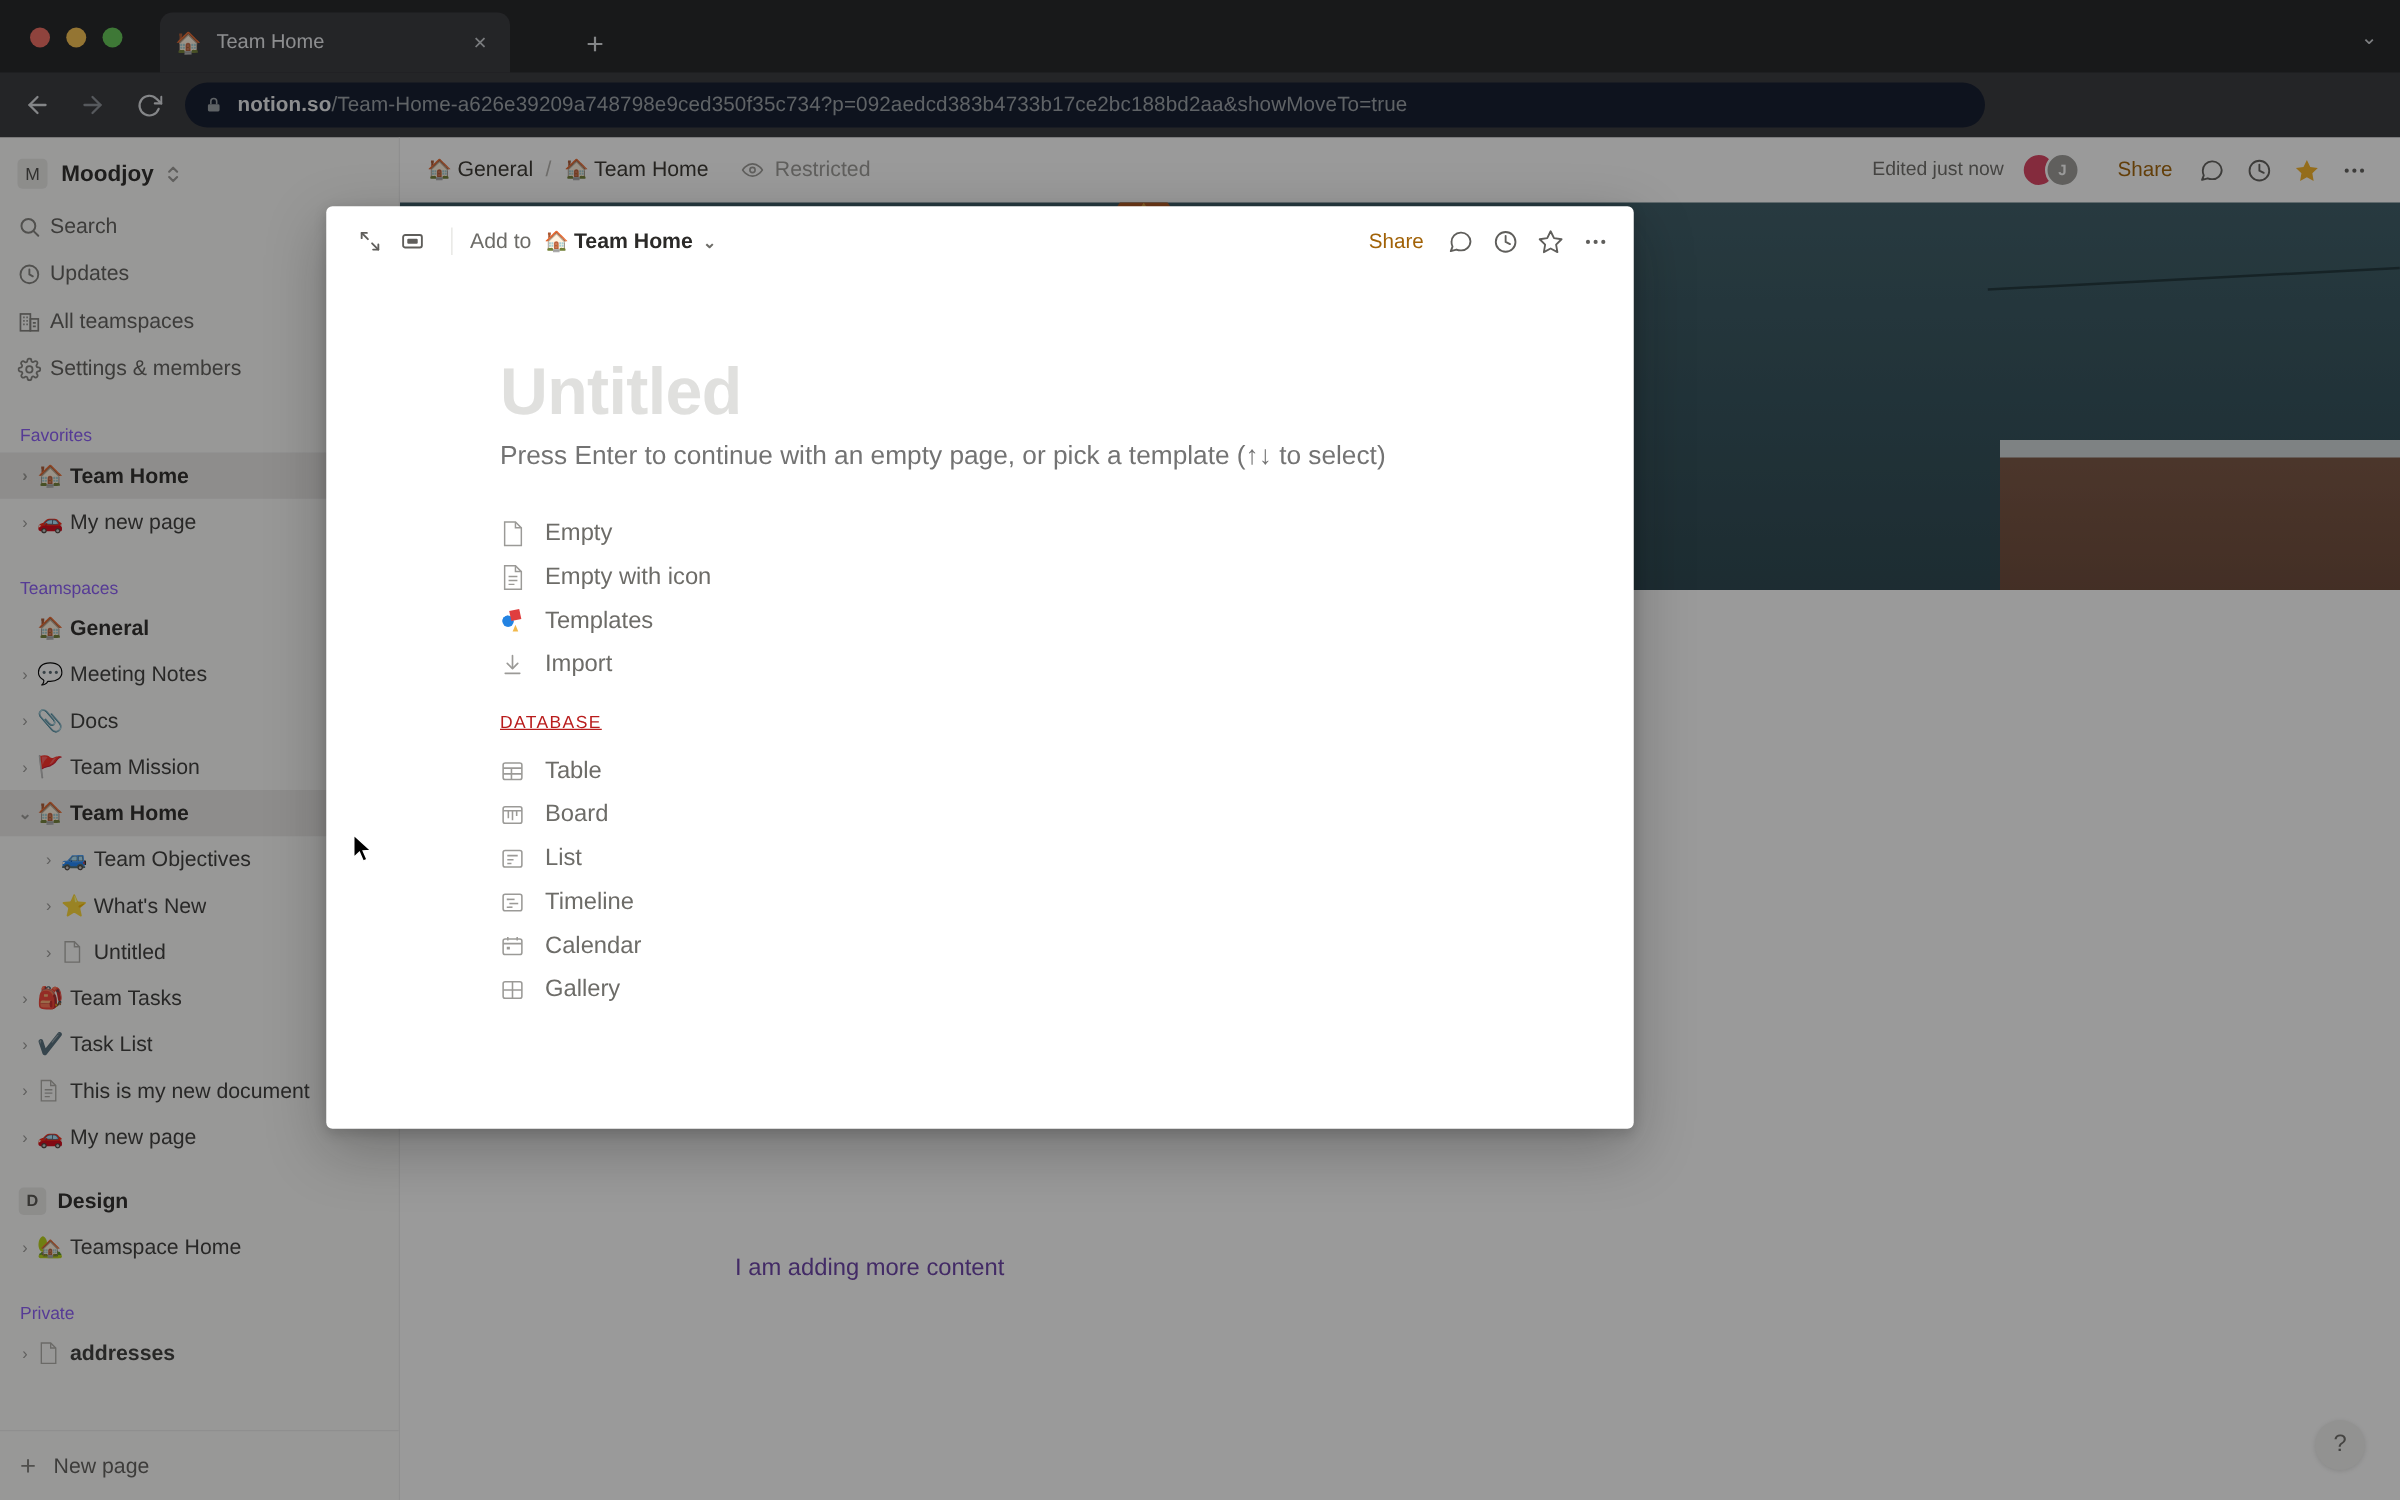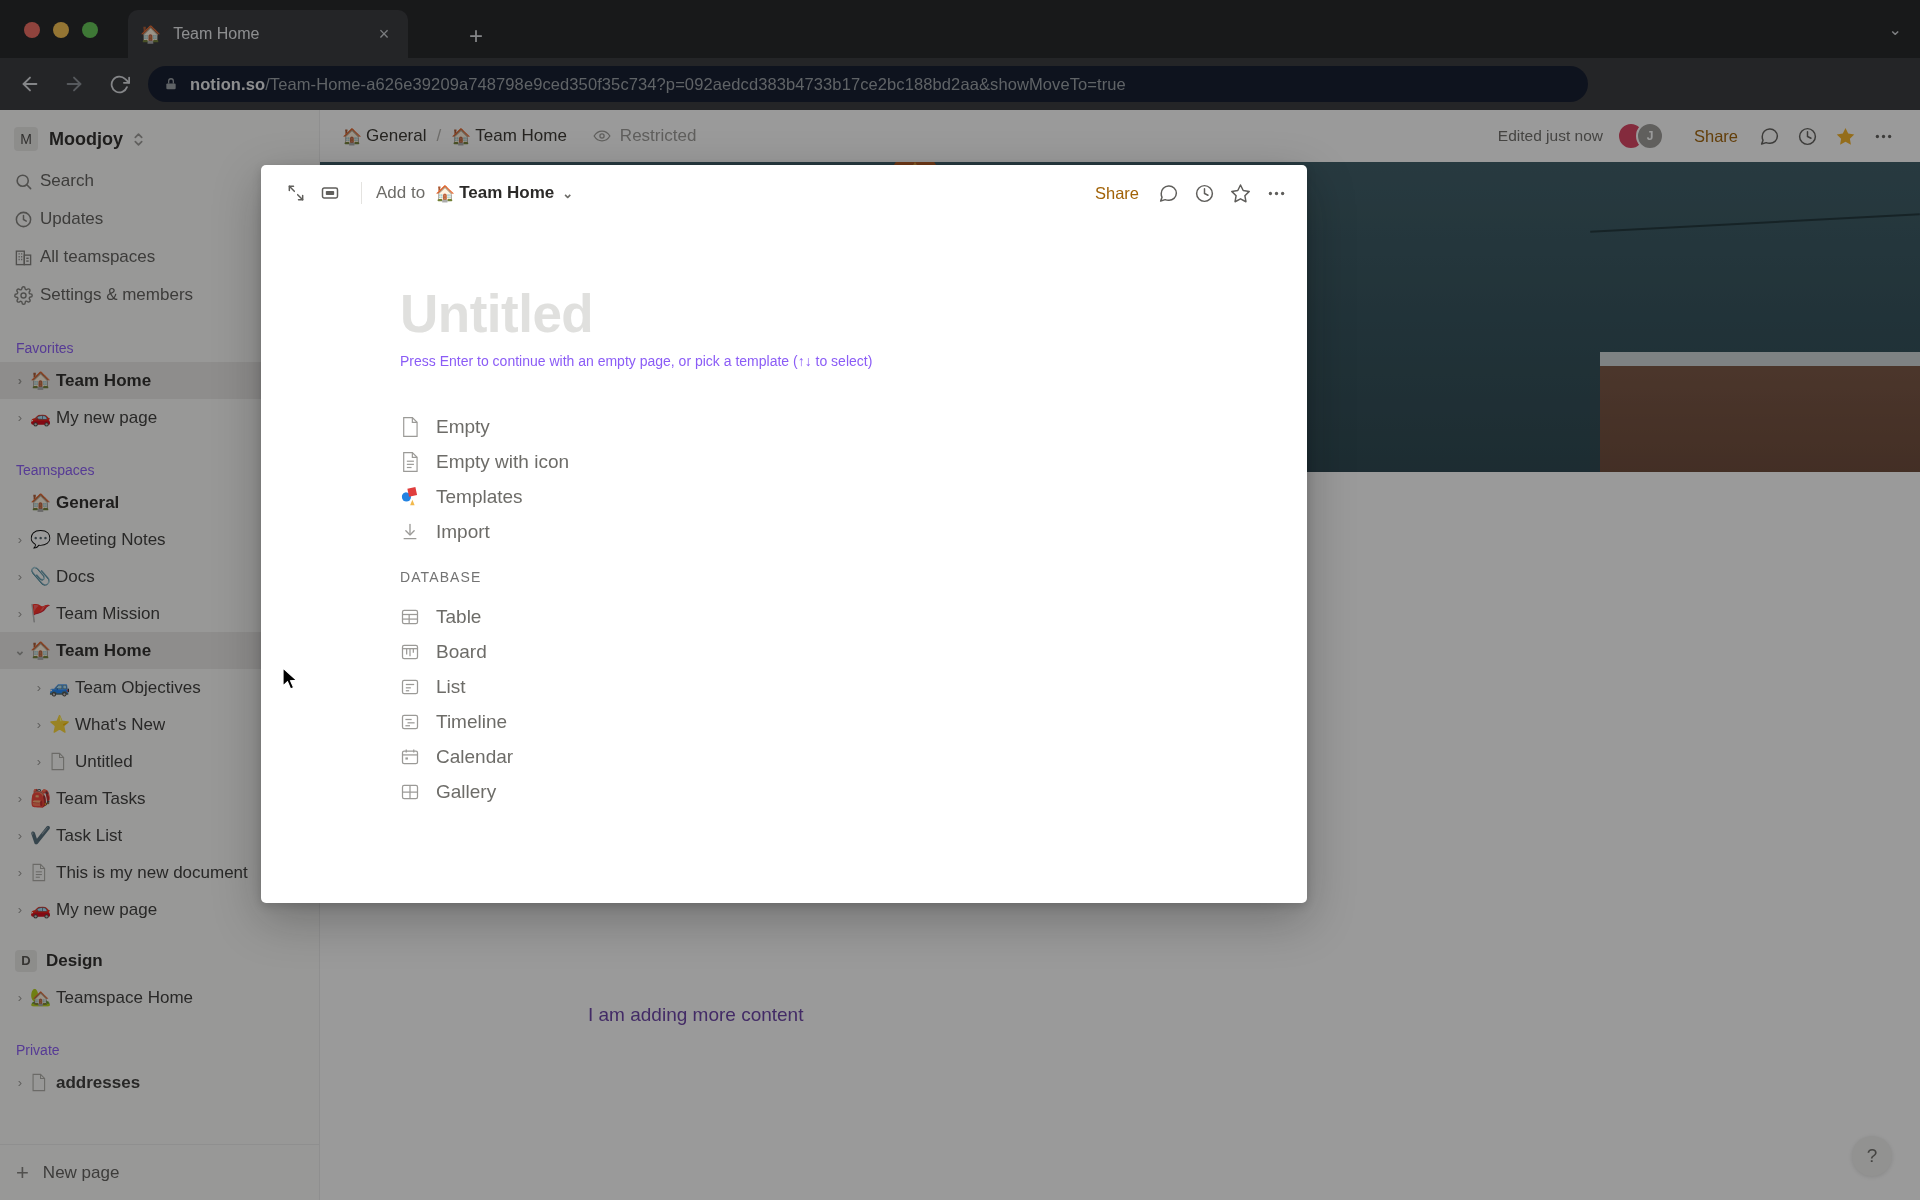--- a/index.html
+++ b/index.html
@@ -266,31 +266,31 @@
     display: flex; align-items: center; gap: 2px;
   }
 
   .modal-body { position: absolute; left: 0; top: 56px; width: 1046px; }
   .untitled {
     position: absolute; left: 139px; top: 62px;
     font-size: 53px; font-weight: 700; color: #e0e0de; letter-spacing: -.5px;
   }
   .hint {
     position: absolute; left: 139px; top: 132px;
-    font-size: 14px; color: #8b5cf6;
+    font-size: 21px; color: #737373;
   }
   .opt-list { position: absolute; left: 139px; top: 188px; width: 700px; }
   .opt {
     display: flex; align-items: center; height: 35px;
     font-size: 19px; color: #6d6c68; cursor: pointer;
   }
   .opt .ic { width: 36px; display: flex; align-items: center; color: #9b9a97; }
   .db-head {
     position: absolute; left: 139px; top: 348px;
-    font-size: 14px; letter-spacing: 1.1px; color: #737373; font-weight: 500;
+    font-size: 14px; letter-spacing: 1.1px; color: #b91c1c; font-weight: 500; text-decoration: underline;
   }
   .db-list { position: absolute; left: 139px; top: 378px; width: 700px; }
 
   svg { display: block; }
 </style>
 </head>
 <body>
 
 <div id="app">
 

